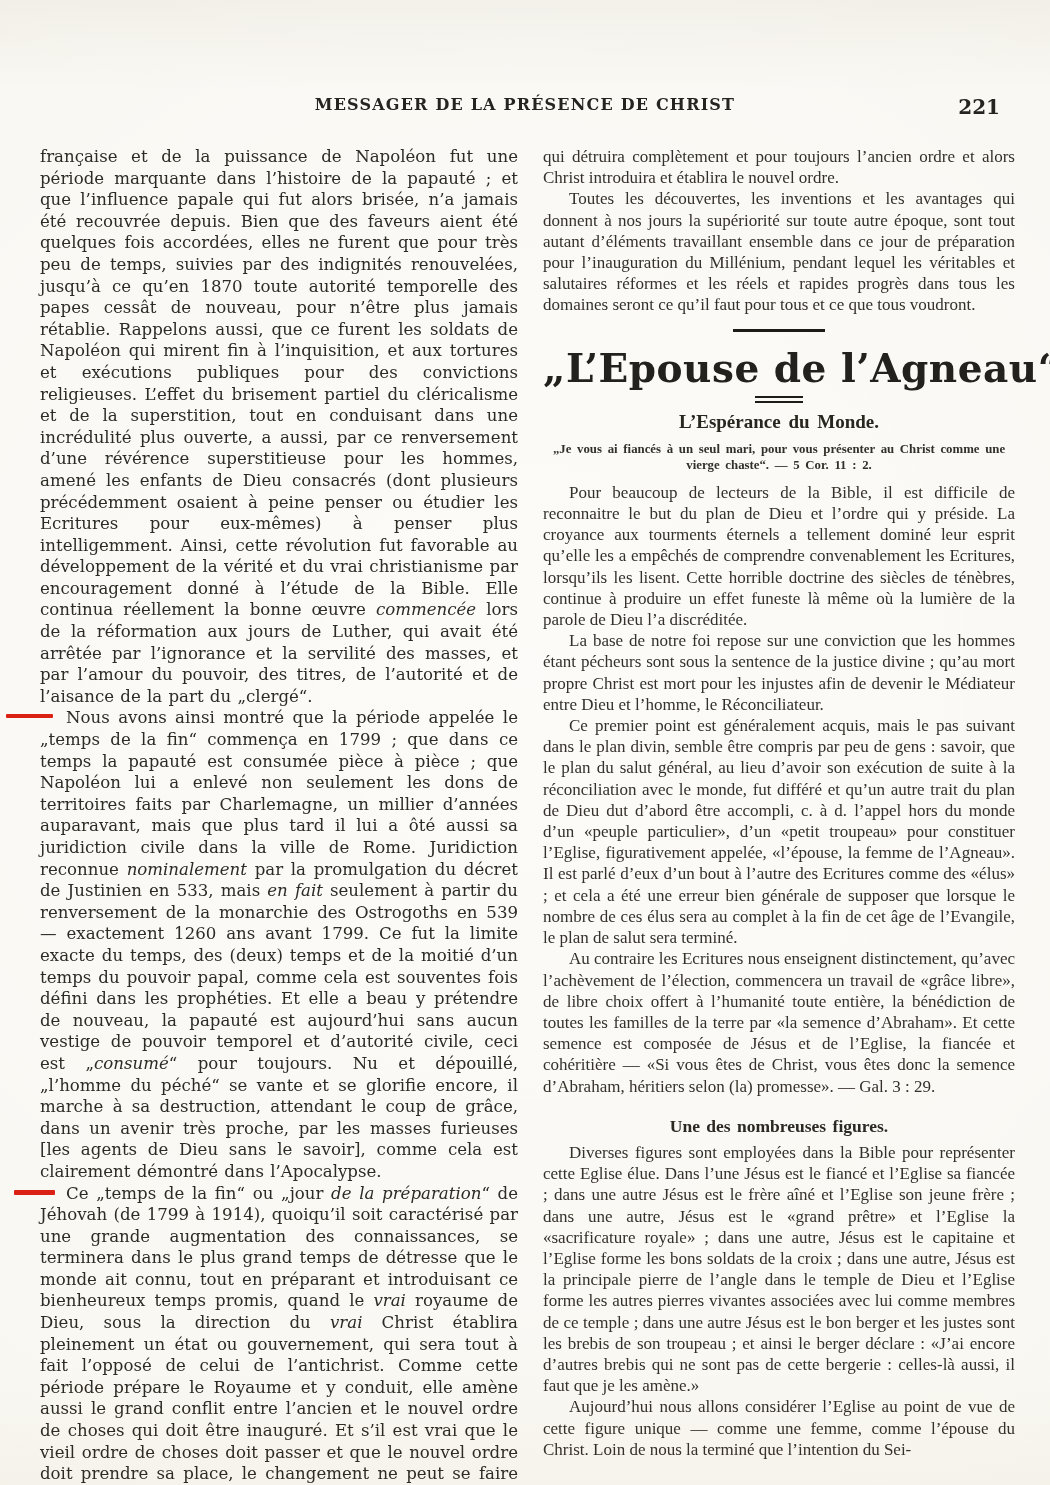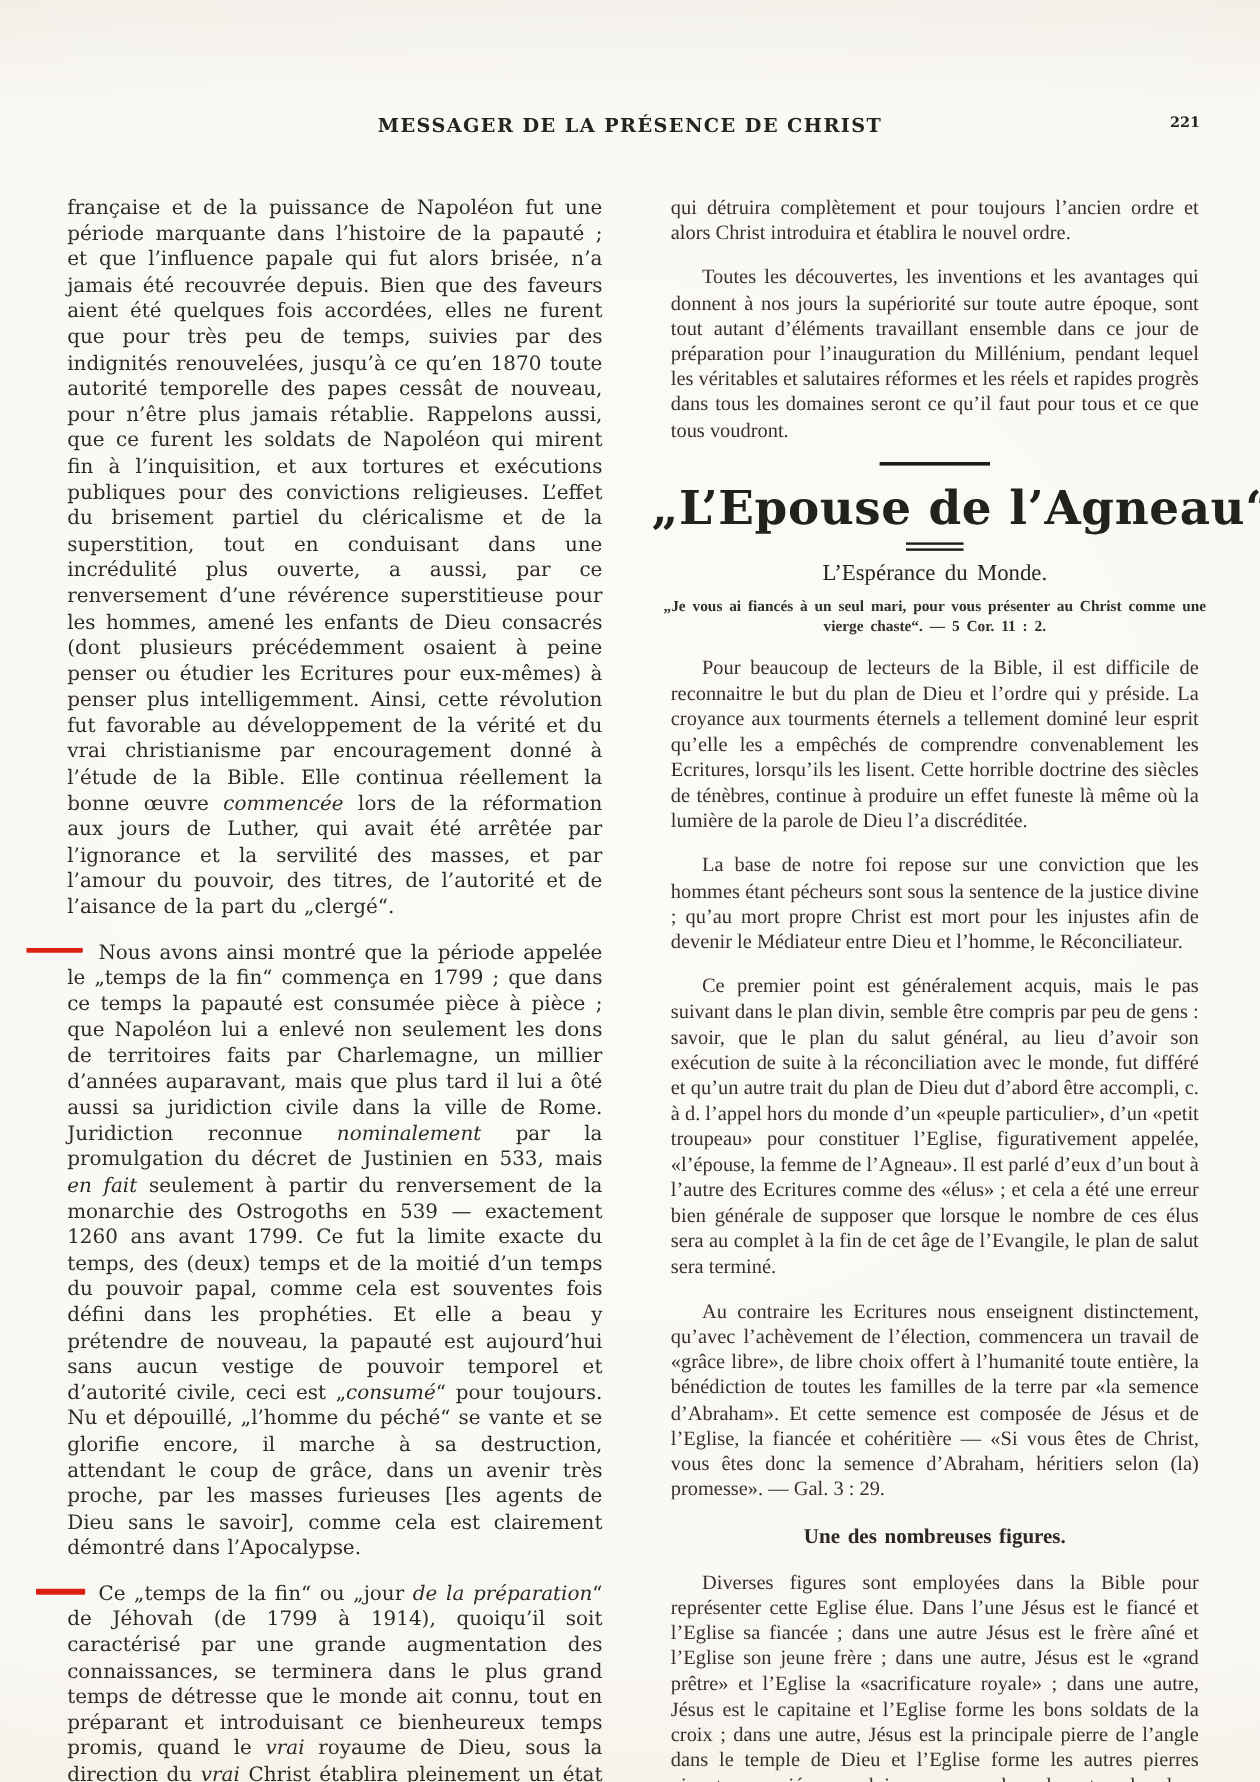--- a/index.html
+++ b/index.html
@@ -17,39 +17,39 @@
   }
   
   .running-header { position:absolute; top:95px; left:0; width:1050px; height:22px; }
   .journal-title {
     display:block; text-align:center;
     font-size:16px; font-weight:bold; letter-spacing:1.2px;
     color:#262420;
   }
   .page-number {
     position:absolute; right:50px; top:0;
-    font-size:12px; font-weight:bold; color:#262420;text-align:center;
+    font-size:20px; font-weight:bold; color:#262420;text-align:center;
   }
   
   .columns {
     position:absolute; top:146px; left:40px; width:975px;
     display:flex; gap:25px; align-items:flex-start;
   }
   .col-left {
     width:478px; flex:0 0 478px;
     font-size:16.6px; line-height:21.6px; text-align:justify;
     word-spacing:1px; color:#2e2b25;
   }
   .col-right {
     width:472px; flex:0 0 472px;
     font-family:"Liberation Serif", serif;
     font-size:17px; line-height:21.2px; text-align:justify;
     color:#35302a;
   }
-  p.body-par { margin:16px; position:relative; }
+  p.body-par { margin:0; position:relative; }
   p.indent { text-indent:26px; }
   em { font-style:italic; }
   
   .red-mark { position:absolute; background:#da2113; border-radius:1px; }
   .mark-1 { left:-34px; top:7px; width:47px; height:4px; }
   .mark-2 { left:-26px; top:7px; width:41px; height:5px; }
   
   .divider-rule {
     width:92px; height:3px; background:#1d1b17;
     margin:13px auto 14px auto;
@@ -60,21 +60,21 @@
     font-size:39px; line-height:44px; font-weight:bold;
     letter-spacing:0.5px; color:#23211d; text-indent:0;
   }
   .double-rule {
     width:48px; height:3px; margin:6px auto 8px auto;
     border-top:2px solid #1d1b17; border-bottom:2px solid #1d1b17;
     box-sizing:content-box;
   }
   .article-subtitle {
     margin:0 0 9px 0; text-align:center; text-indent:0;
-    font-size:19px; font-weight:normal; word-spacing:3px; color:#29261f;
+    font-size:19px; font-weight:bold; word-spacing:3px; color:#29261f;
   }
   .epigraph {
     margin:0 4px 8px 4px; text-align:center; text-indent:0;
     font-size:12.8px; line-height:16.5px; font-weight:bold;
     word-spacing:2.5px; color:#33302a;
   }
   .section-heading {
     margin:19px 0 5px 0; text-align:center; text-indent:0;
     font-size:17.5px; font-weight:bold; word-spacing:2px; color:#2c2822;
   }

